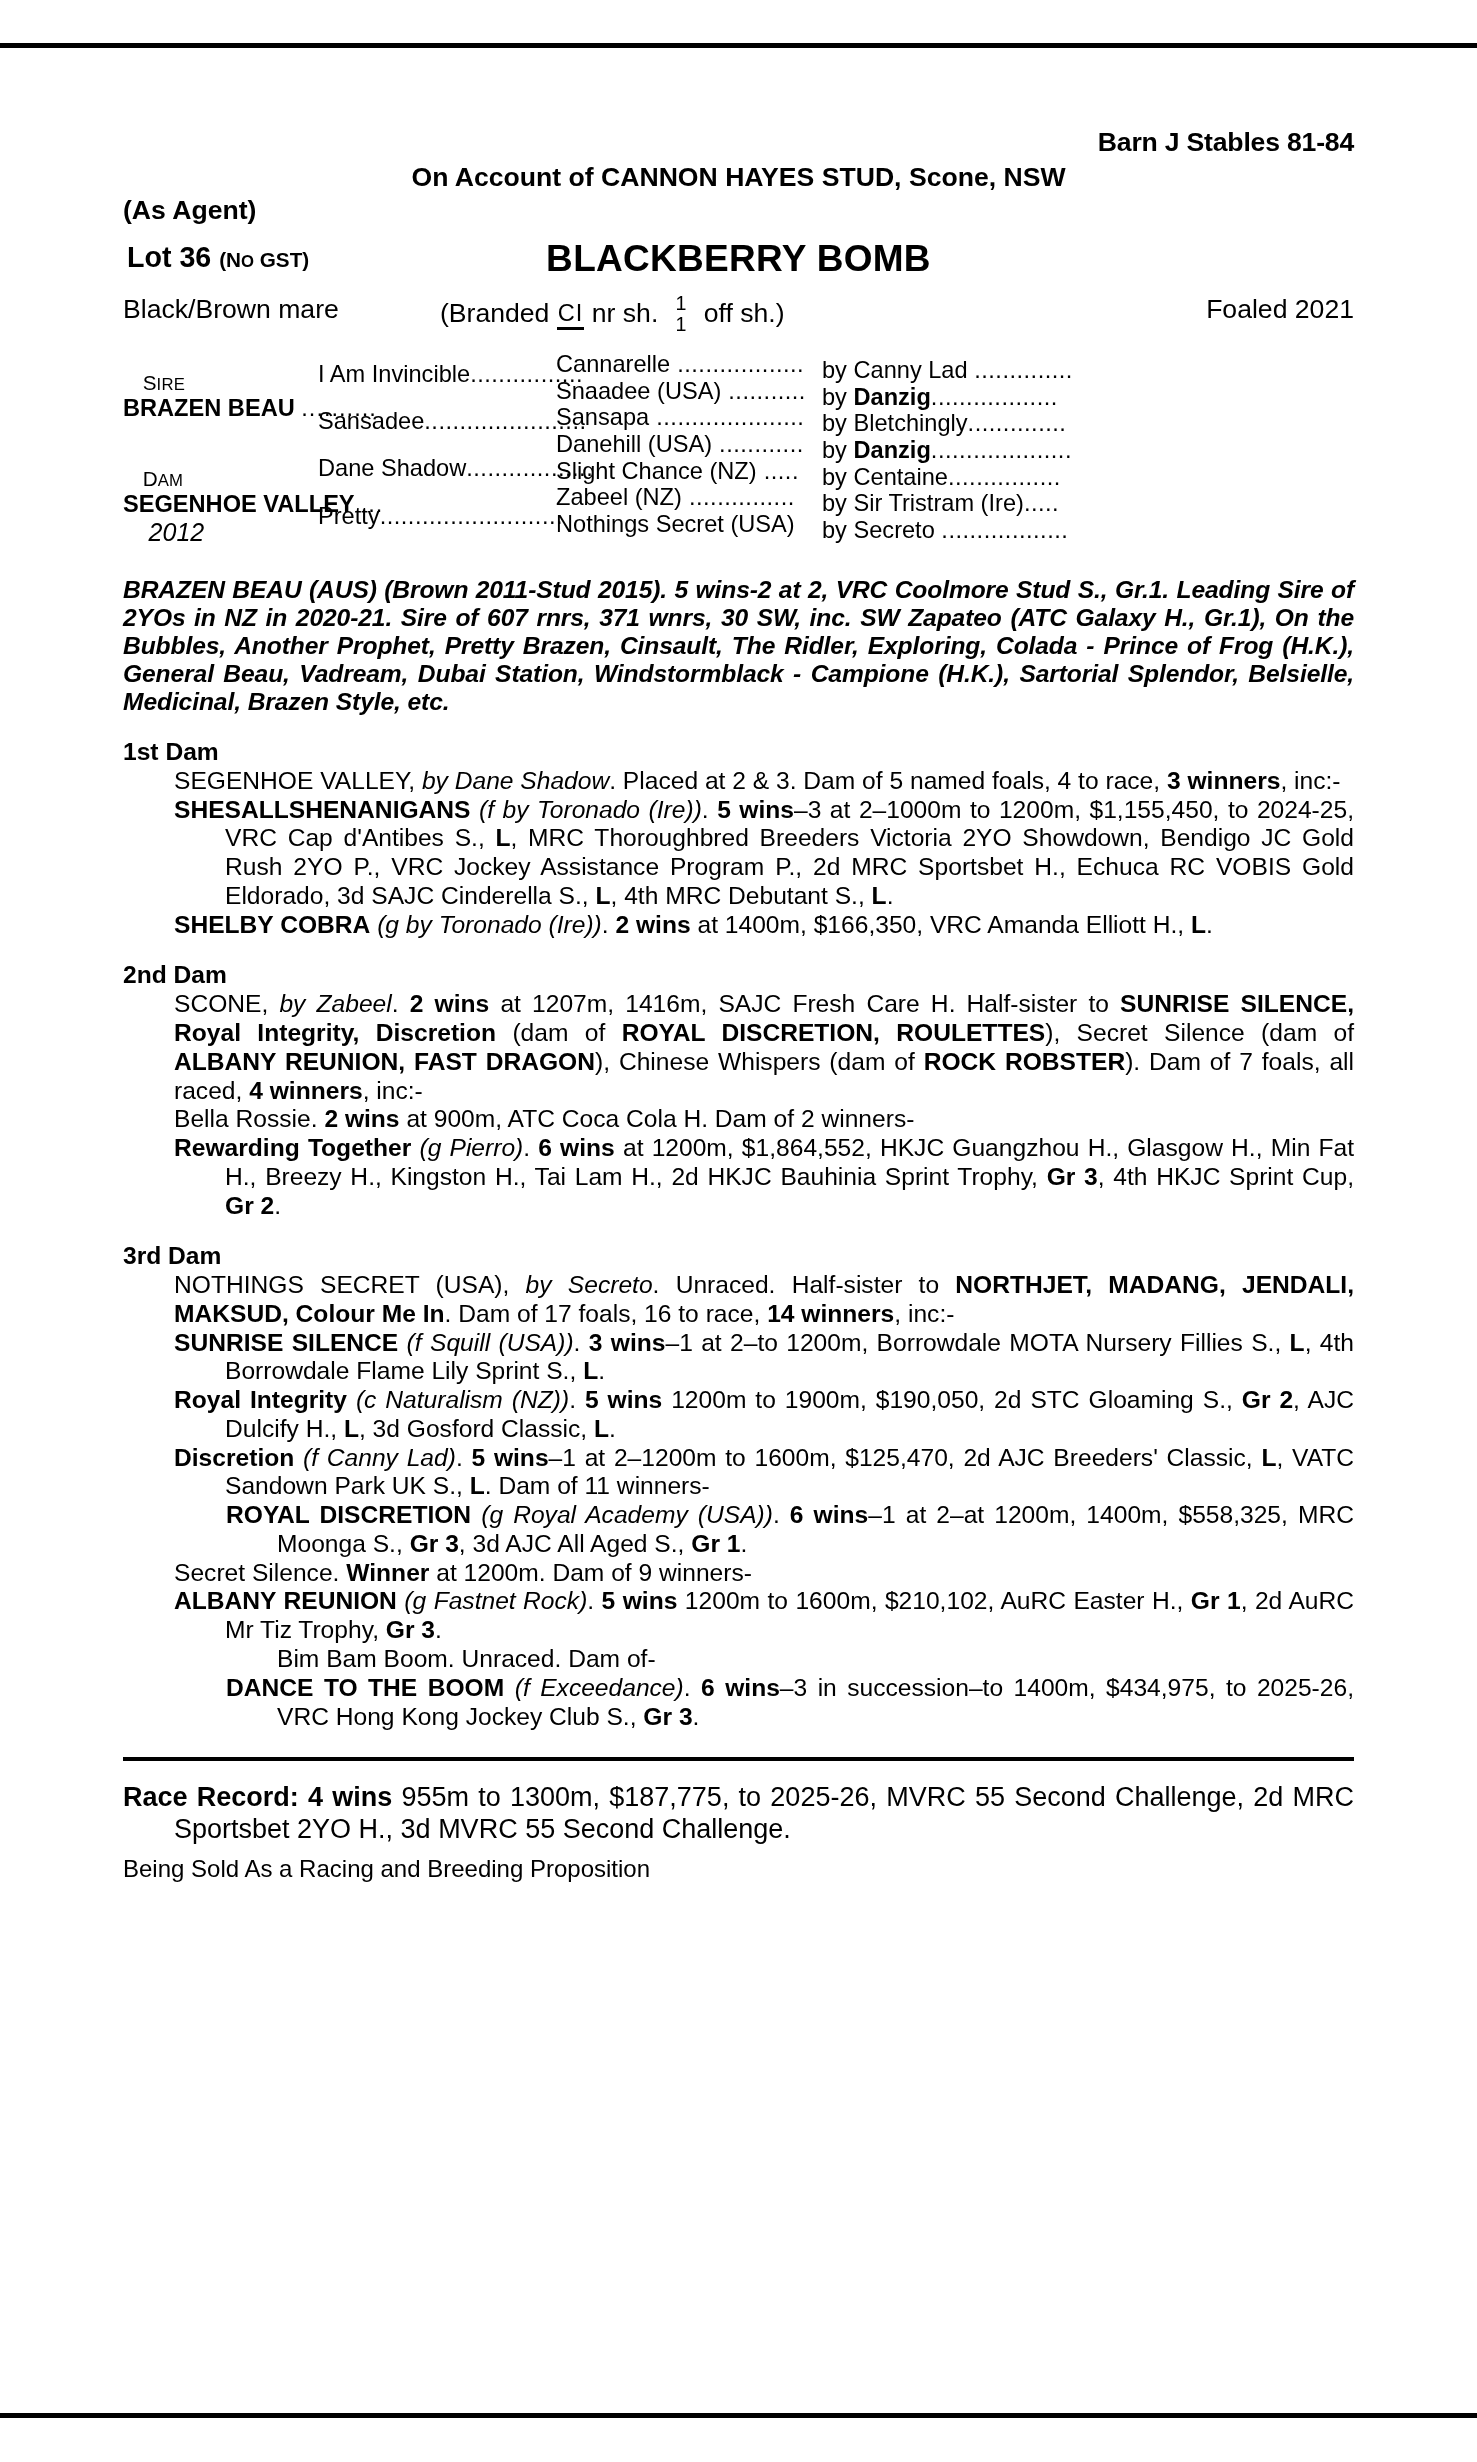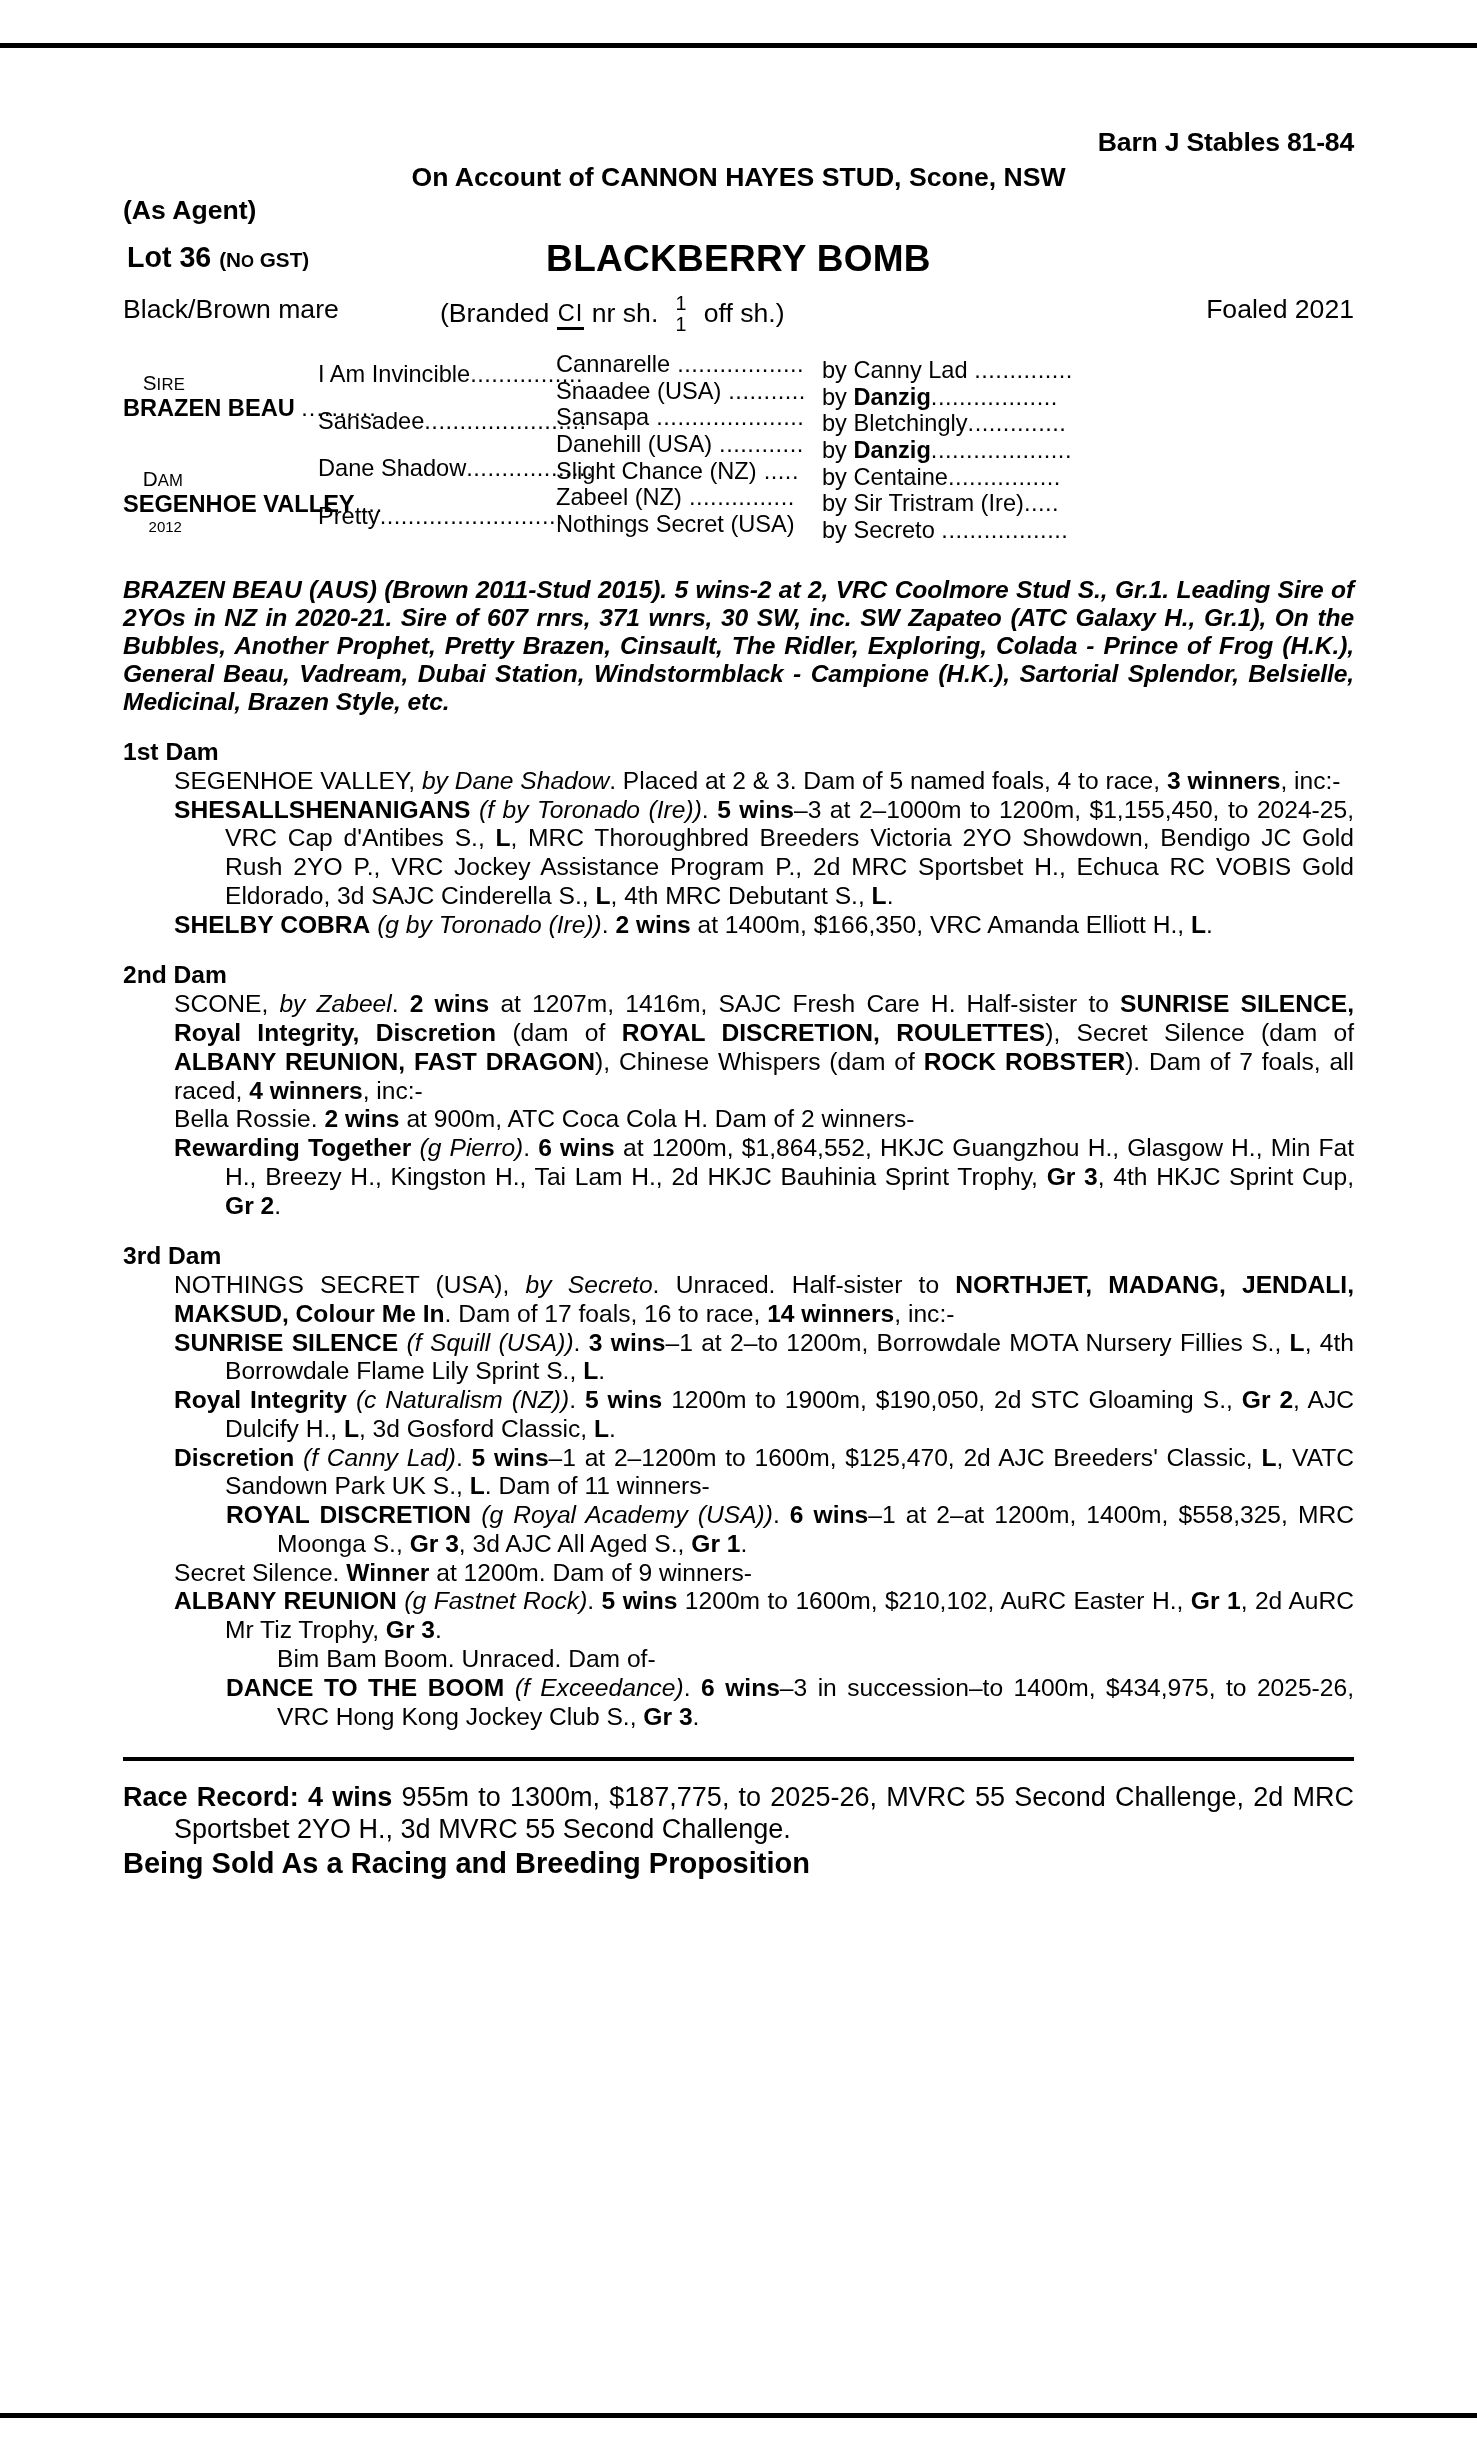--- a/index.html
+++ b/index.html
@@ -158,21 +158,22 @@
   }
   .ped-label .sc { font-size: 16.7px; letter-spacing: 0.3px; }
   .ped-name {
     font-weight: bold;
     font-size: 23.6px;
     white-space: nowrap;
   }
   .ped-name .dots { font-weight: normal; letter-spacing: 1px; }
   .ped-year {
     padding-left: 25.6px;
-    font-size: 15px;
+    font-size: 25px;
+    font-style: italic;
   }
 
   .ped-col2 {
     position: absolute;
     left: 195px; top: 0;
     width: 225px;
   }
   .ped-col2 .g2 {
     position: absolute;
     left: 0;
@@ -241,23 +242,23 @@
     margin: 25.6px 0 21.7px 0;
   }
   .race-record {
     font-size: 27px;
     line-height: 1.17;
     text-align: justify;
     padding-left: 51px;
     text-indent: -51px;
   }
   .being-sold {
-    font-weight: bold;
-    font-size: 29px;
-    margin-top: 1px;
+    font-weight: normal;
+    font-size: 24px;
+    margin-top: 9px;
   }
 </style>
 </head>
 <body>
 
 <div class="page">
 
   <div class="rule-top"></div>
   <div class="rule-bottom"></div>
 

